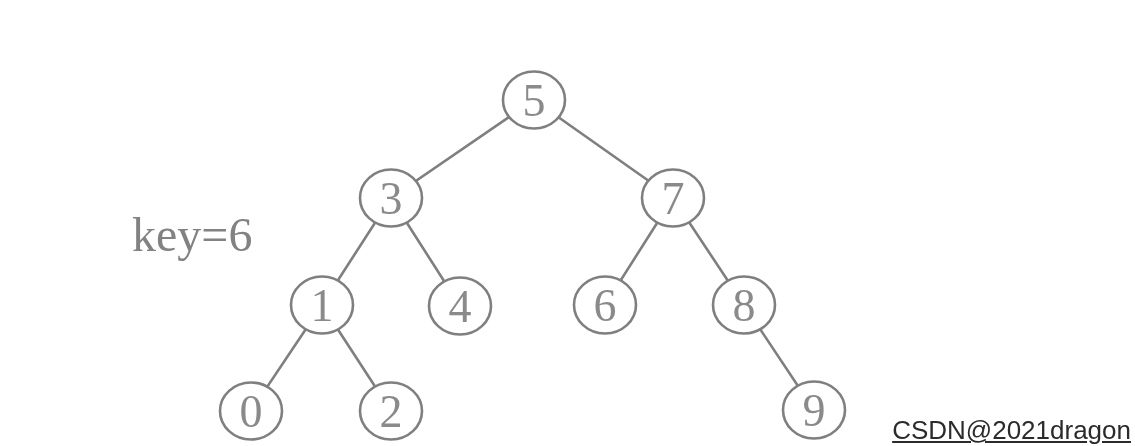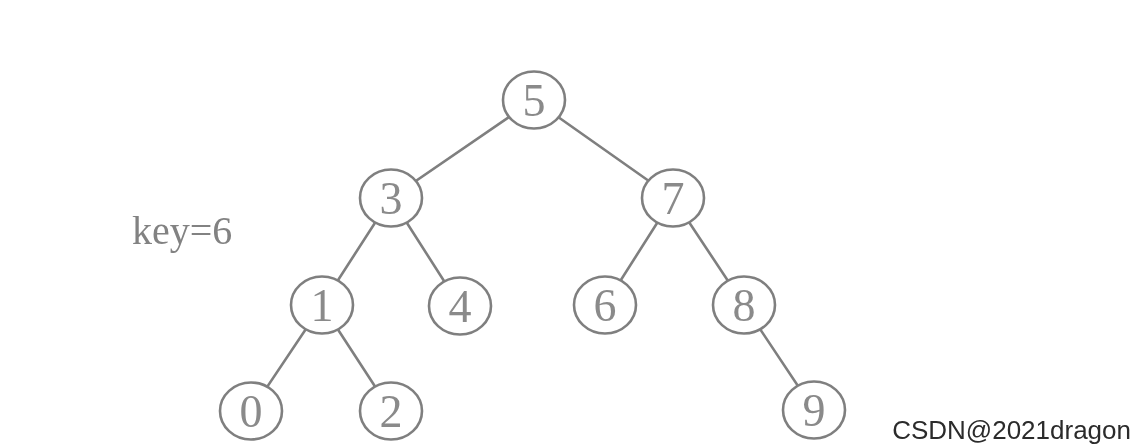--- a/index.html
+++ b/index.html
@@ -34,35 +34,36 @@
     font-family: "Liberation Serif", serif;
     font-size: 46px;
     fill: var(--node-text, #8a8a8a);
     text-anchor: middle;
   }
   .annotation {
     position: absolute;
     left: 132px;
     top: 211px;
     font-family: "Liberation Serif", serif;
-    font-size: 40px;
+    font-size: 48px;
     line-height: 1;
     color: var(--annotation-text, #828282);
     white-space: nowrap;
     text-align: center;
   }
   .watermark {
     position: absolute;
     right: 4px;
     bottom: 1px;
     font-family: "Liberation Sans", sans-serif;
     font-size: 26px;
     line-height: 1.1;
     color: var(--watermark-text, #2b2b2b);
     white-space: nowrap;
+    text-decoration: underline;
   }
 </style>
 </head>
 <body>
 
 <div class="stage">
   <svg class="tree-svg" width="1135" height="446" viewBox="0 0 1135 446" xmlns="http://www.w3.org/2000/svg">
     <g id="edges-layer">
         <line x1="534" y1="100" x2="391" y2="198" class="edge"></line>
         <line x1="534" y1="100" x2="673" y2="198" class="edge"></line>

